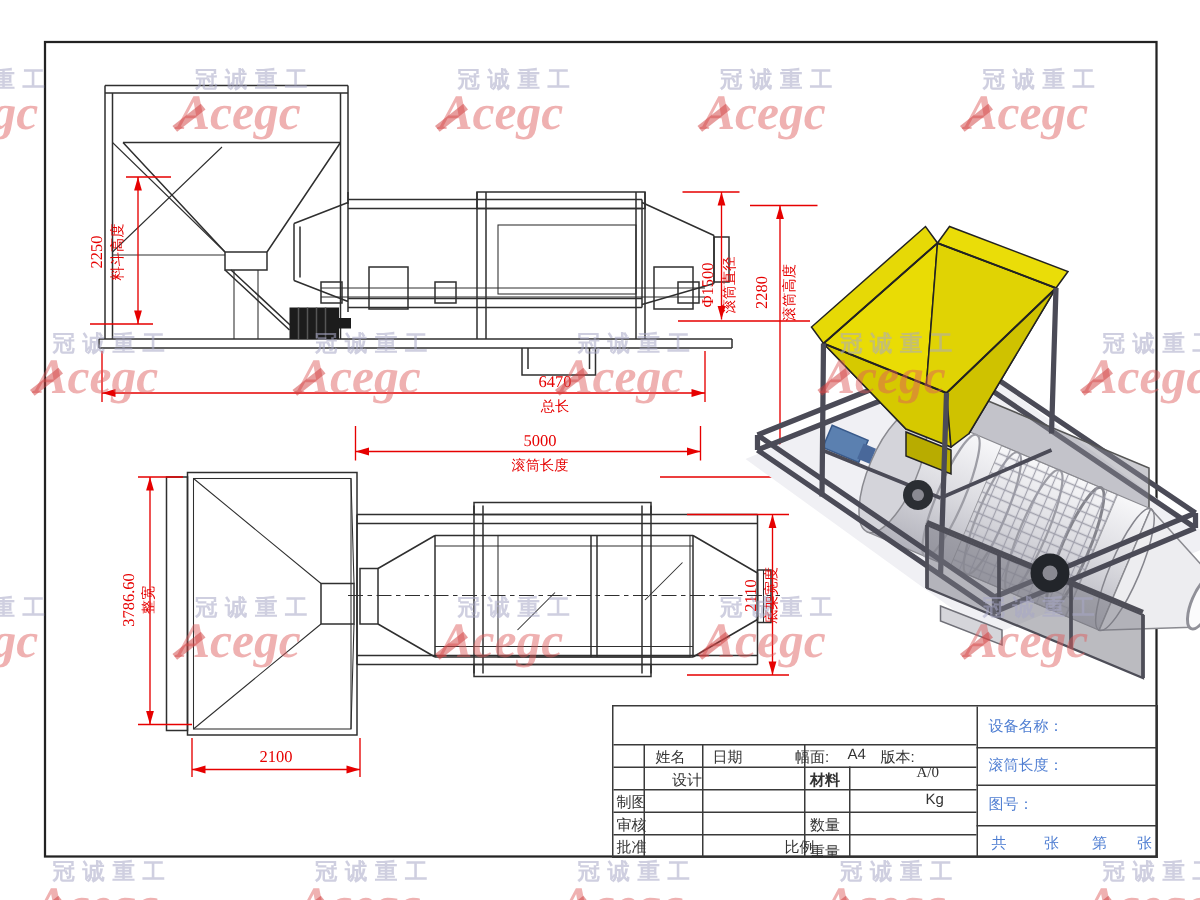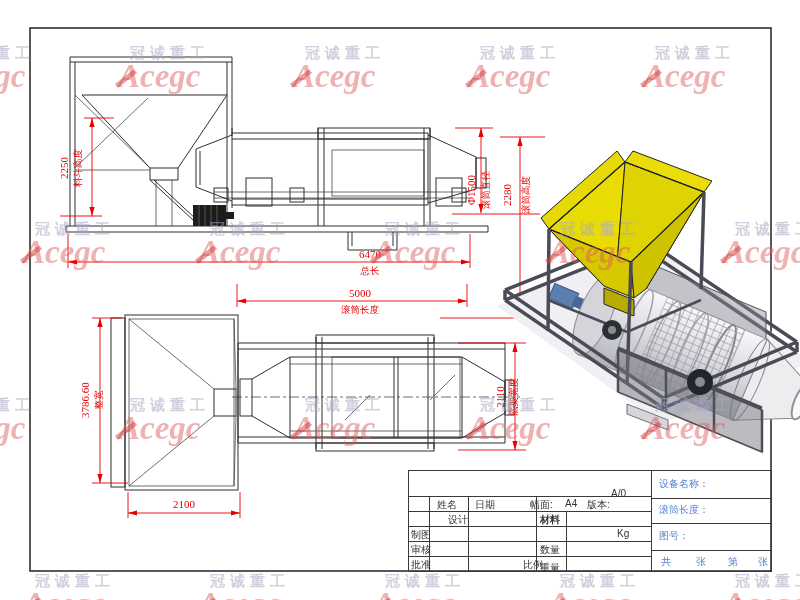--- a/index.html
+++ b/index.html
@@ -243,21 +243,21 @@
   <div class="tbl" style="left:157px;top:40px;width:1px;height:60px;"></div>
   <div class="tbl" style="left:242px;top:27px;width:120px;height:1px;"></div>
   <div class="tbl" style="left:242px;top:52px;width:120px;height:1px;"></div>
   <div class="tbl" style="left:242px;top:79px;width:120px;height:1px;"></div>
 
   <div class="tbt" style="left:28px;top:27px;text-align:right;">姓名</div>
   <div class="tbt" style="left:66px;top:27px;">日期</div>
   <div class="tbt" style="left:121px;top:27px;">幅面:</div>
   <div class="tbt" style="left:156px;top:27px;">A4</div>
   <div class="tbt" style="left:178px;top:27px;text-align:center;">版本:</div>
-  <div class="tbt" style="left:202px;top:17px;">A/0</div>
+  <div class="tbt" style="left:202px;top:39px;font-family:Liberation Serif, serif;">A/0</div>
 
   <div class="tbt" style="left:2px;top:42px;margin-left:37px;">设计</div>
   <div class="tbt" style="left:2px;top:57px;">制图</div>
   <div class="tbt" style="left:2px;top:72px;">审核</div>
   <div class="tbt" style="left:2px;top:87px;">批准</div>
   <div class="tbt" style="left:131px;top:42px;font-weight:bold;">材料</div>
   <div class="tbt" style="left:131px;top:57px;margin-top:33px;">重量</div>
   <div class="tbt" style="left:131px;top:72px;">数量</div>
   <div class="tbt" style="left:114px;top:87px;">比例</div>
   <div class="tbt" style="left:208px;top:57px;">Kg</div>

